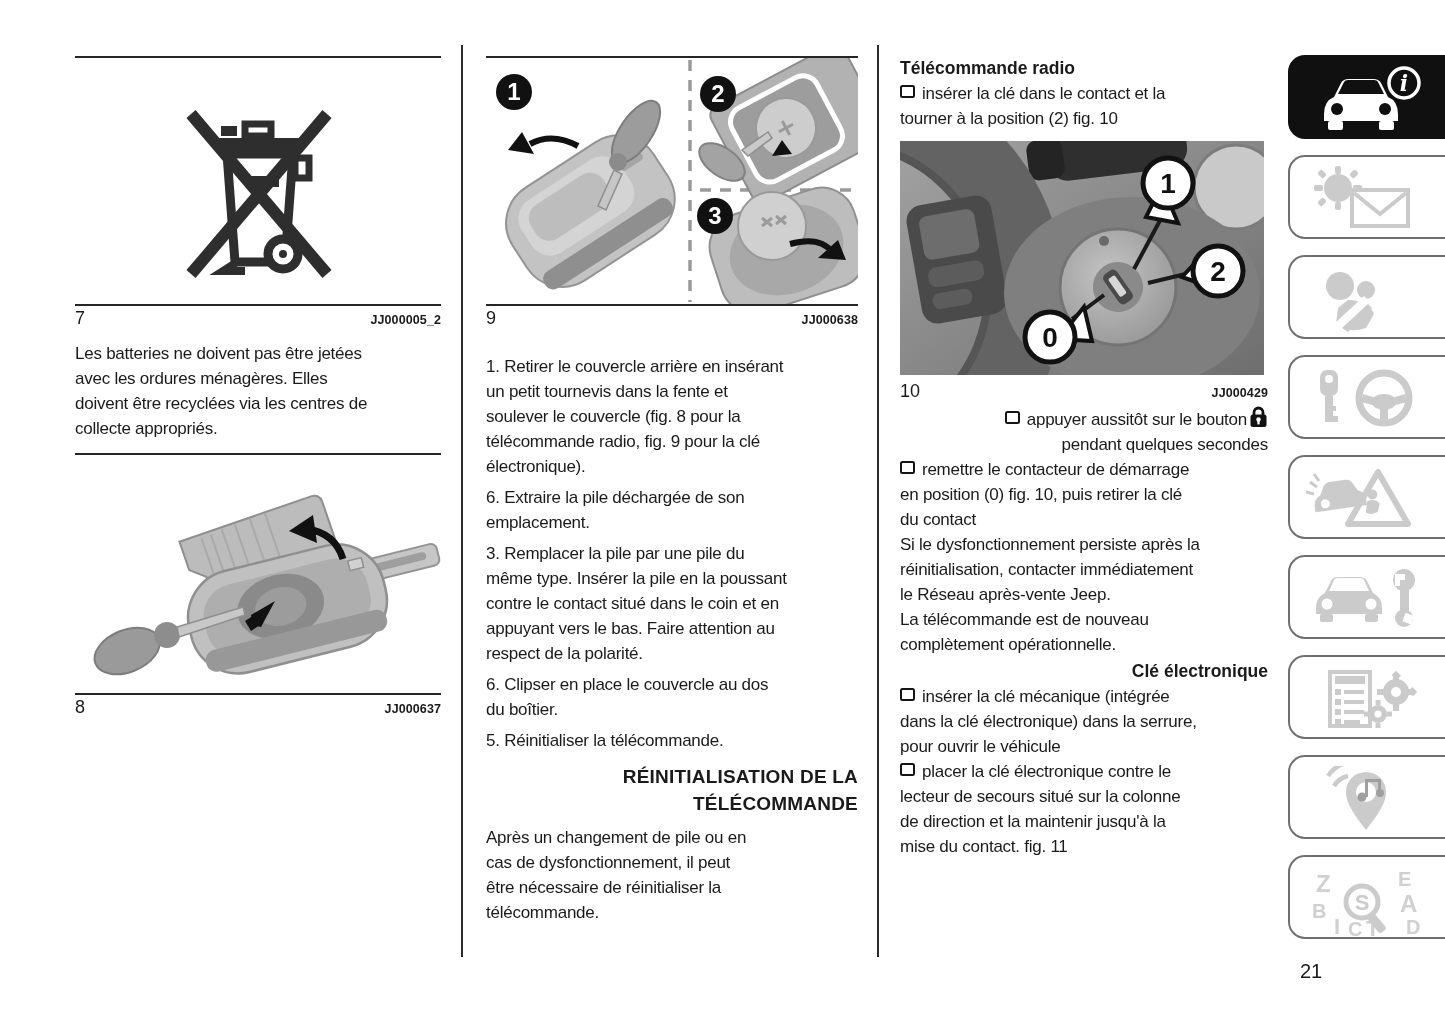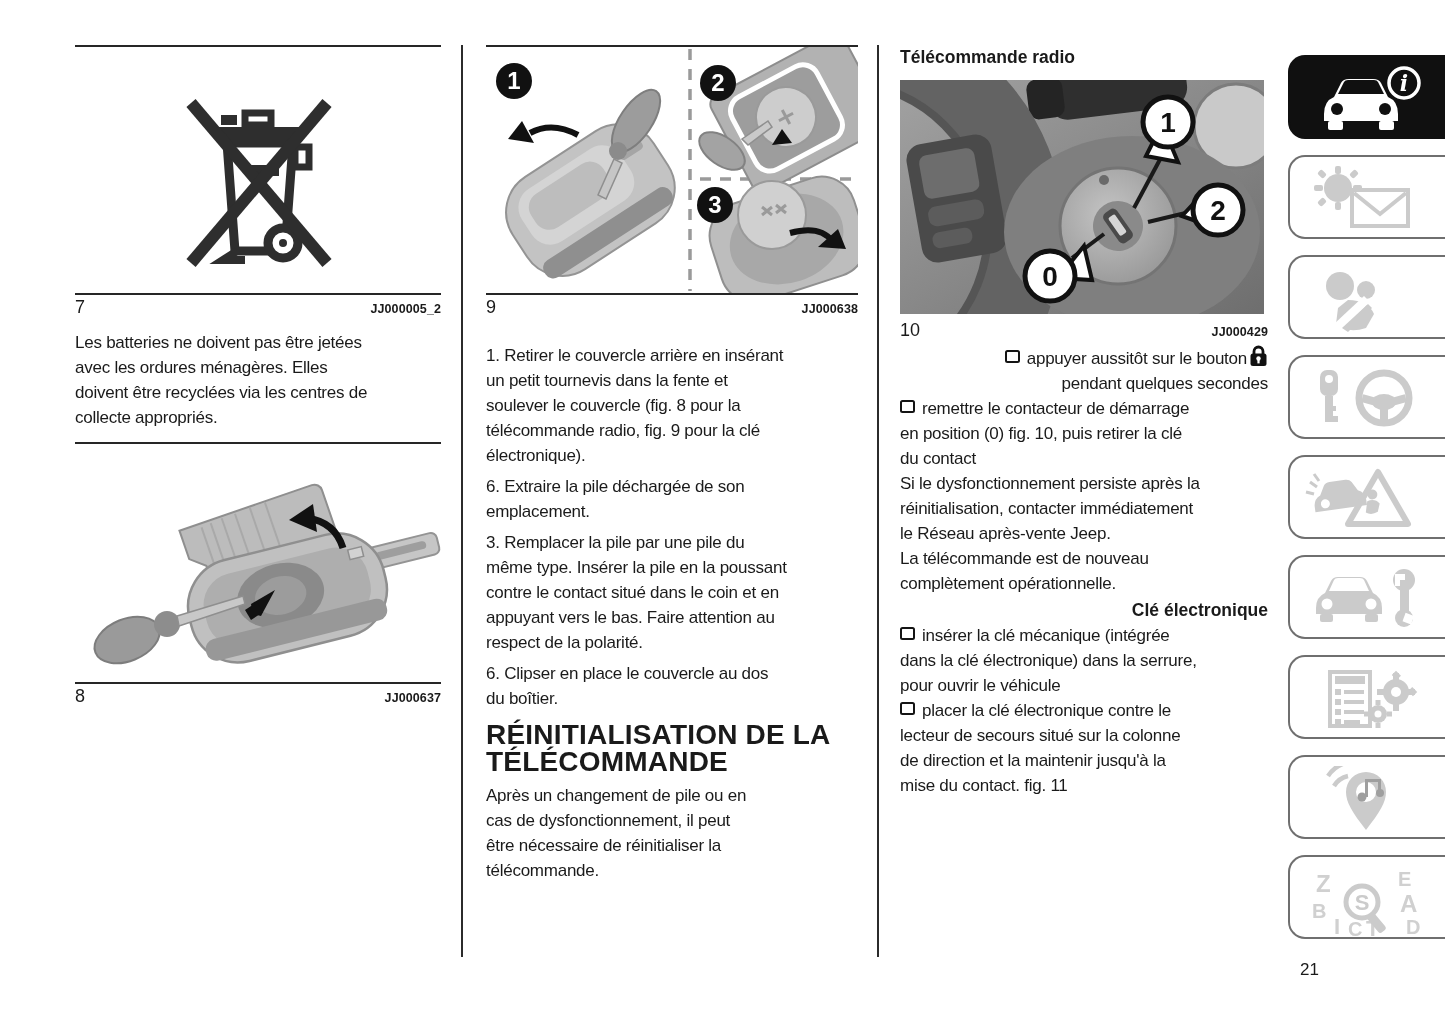--- a/index.html
+++ b/index.html
@@ -1,36 +1,36 @@
 <!DOCTYPE html>
 <html><head>
 <meta charset="utf-8">
 <style>
   html,body{margin:0;padding:0;}
   body{
     width:1445px;height:1018px;position:relative;background:#ffffff;
     font-family:"Liberation Sans",sans-serif;color:#1a1a1a;overflow:hidden;
   }
-  .col{position:absolute;top:45px;}
+  .col{position:absolute;top:56px;}
   #col1{left:75px;width:366px;}
   #col2{left:486px;width:372px;}
   #col3{left:900px;width:368px;}
   .vrule{position:absolute;top:45px;height:912px;width:2px;background:#2b2b2b;}
   .figbox{border-top:2px solid #262626;border-bottom:2px solid #262626;background:#fff;overflow:hidden;}
   .cap{display:flex;justify-content:space-between;align-items:baseline;margin-top:2px;height:22px;}
   .cap .n{font-size:18px;}
   .cap .c{font-size:12.5px;font-weight:bold;letter-spacing:0.1px;}
   p.body{font-size:17px;line-height:25px;letter-spacing:-0.25px;margin:0;white-space:pre-line;}
   p.step{font-size:17px;line-height:25px;letter-spacing:-0.25px;margin:0 0 6px 0;white-space:pre-line;}
-  h2.sec{font-size:28px;line-height:27px;font-weight:bold;letter-spacing:0.2px;margin:10px 0 8px 0;white-space:pre-line;}
+  h2.sec{font-size:19px;line-height:27px;font-weight:bold;letter-spacing:0.2px;margin:10px 0 8px 0;white-space:pre-line;text-align:right;}
   h3.sub{font-size:17.5px;line-height:25px;font-weight:bold;margin:0;}
   p.b{font-size:17px;line-height:25px;letter-spacing:-0.25px;margin:0;white-space:pre-line;}
   .sq{display:inline-block;width:11px;height:9px;border:2.5px solid #141414;border-radius:2.5px;margin-right:7px;position:relative;top:-1px;}
   .lockico{position:relative;top:3px;margin-left:2px;}
-  .pagenum{position:absolute;left:1300px;top:960px;font-size:17px;letter-spacing:0;}
+  .pagenum{position:absolute;left:1300px;top:960px;font-size:20px;letter-spacing:0;}
   .tab{position:absolute;left:1288px;width:158px;height:84px;box-sizing:border-box;
        border:2.5px solid #6f6f6f;border-right:none;border-radius:17px 0 0 17px;background:#fff;}
   .tab.active{background:#101010;border-color:#101010;}
   .tab svg{display:block;margin:9px 0 0 14px;}
   .mt{margin-top:12px;text-align:right;}
 </style>
 </head>
 <body>
 
 <div class="vrule" style="left:461px;"></div>
@@ -177,34 +177,37 @@
 électronique).</p>
     <p class="step">6. Extraire la pile déchargée de son
 emplacement.</p>
     <p class="step">3. Remplacer la pile par une pile du
 même type. Insérer la pile en la poussant
 contre le contact situé dans le coin et en
 appuyant vers le bas. Faire attention au
 respect de la polarité.</p>
     <p class="step">6. Clipser en place le couvercle au dos
 du boîtier.</p>
+    <p class="step">5. Réinitialiser la télécommande.</p>
   </div>
 
   <h2 class="sec">RÉINITIALISATION DE LA
 TÉLÉCOMMANDE</h2>
   <p class="body">Après un changement de pile ou en
 cas de dysfonctionnement, il peut
 être nécessaire de réinitialiser la
 télécommande.</p>
 </div>
 
 <div class="col" id="col3">
 
   <h3 class="sub">Télécommande radio</h3>
 
+  <p class="b"><span class="sq"></span><span>insérer la clé dans le contact et la
+tourner à la position (2) fig. 10</span></p>
 
   <div style="margin-top:10px;">
     <svg width="364" height="234" viewBox="0 0 364 234">
       <defs>
         <linearGradient id="bgG" x1="0" y1="0" x2="1" y2="1">
           <stop offset="0" stop-color="#a2a2a2"></stop>
             <stop offset="1" stop-color="#6e6e6e"></stop>
         </linearGradient>
         <radialGradient id="bossG" cx="0.42" cy="0.4" r="0.8">
           <stop offset="0" stop-color="#c4c4c4"></stop>

